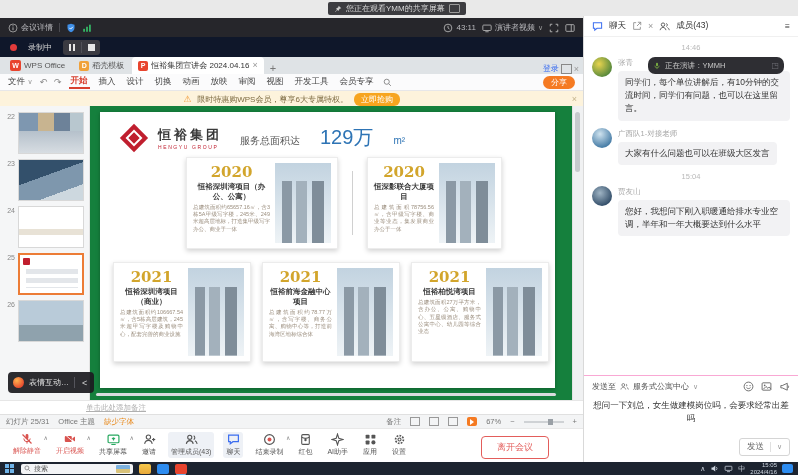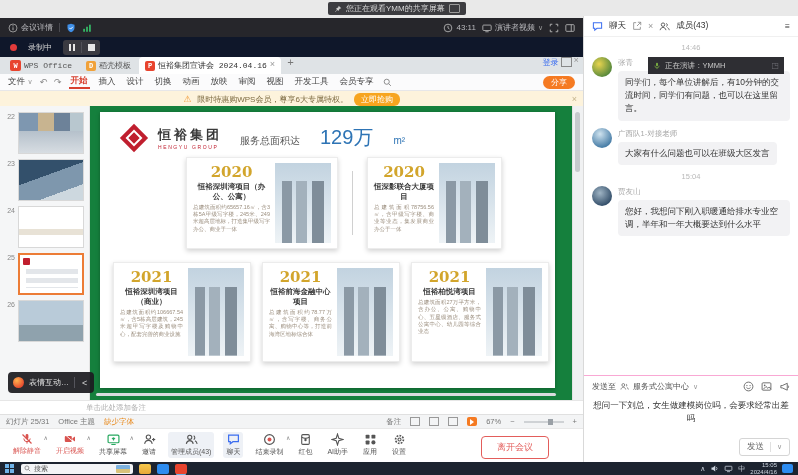--- a/index.html
+++ b/index.html
@@ -26,21 +26,21 @@
   .recdot{width:7px;height:7px;border-radius:50%;background:#e23b3b;}
   .rec-label{color:#cfcfcf;font-size:8px;}
   .recbtns{display:flex;align-items:center;background:#3a3a41;border-radius:3px;padding:2px 0;}
   .recbtn{width:18px;height:11px;display:flex;align-items:center;justify-content:center;gap:2px;}
   .pbar{width:2px;height:7px;background:#e6e6e6;}
   .sqr{width:7px;height:7px;background:#e6e6e6;}
   .recbtn+.recbtn{border-left:1px solid #515158;}
 
   
   .wps{position:absolute;left:0;top:57px;width:583px;height:371px;background:#fff;}
-  .wtabs{height:17px;background:#dfe3e6;display:flex;align-items:flex-start;font-size:8px;color:#555;padding:0 4px;gap:2px;font-family:Liberation Mono, monospace;}
+  .wtabs{height:17px;background:#dfe3e6;display:flex;align-items:flex-end;font-size:8px;color:#555;padding:0 4px;gap:2px;}
   .wlogo{width:11px;height:11px;background:#e8442e;color:#fff;border-radius:2px;font-size:7px;font-weight:bold;
          display:flex;align-items:center;justify-content:center;}
   .dlogo{width:10px;height:10px;background:#f0a13a;color:#fff;border-radius:2px;font-size:7px;font-weight:bold;
          display:flex;align-items:center;justify-content:center;}
   .plogo{width:10px;height:10px;background:#e8442e;color:#fff;border-radius:2px;font-size:7px;font-weight:bold;
          display:flex;align-items:center;justify-content:center;}
   .wtab{display:flex;align-items:center;gap:3px;padding:0 6px;height:17px;}
   .wtab.doc{background:#fff;border-radius:4px 4px 0 0;color:#333;}
   .xglyph{color:#999;font-size:9px;line-height:1;}
   .plus{color:#777;font-size:11px;padding:0 4px;}
@@ -103,21 +103,21 @@
   .cleft{flex:1;display:flex;flex-direction:column;align-items:center;min-width:0;}
   .cyear{font-family:"DejaVu Serif","Liberation Serif",serif;font-size:15px;font-weight:bold;color:#d2a52c;}
   .ctitle{font-size:7.5px;font-weight:bold;color:#3a3a3a;text-align:center;margin:1px 0 2px;line-height:1.3;}
   .cdesc{font-size:5.5px;color:#9b8e7e;line-height:1.35;text-align:justify;}
   .cimg{width:56px;flex:none;background:
       linear-gradient(90deg,transparent 0 12%,#8b99a5 12% 30%,transparent 30% 38%,#a3b1bc 38% 58%,transparent 58% 66%,#7f8d99 66% 88%,transparent 88%) bottom/100% 78% no-repeat,
       linear-gradient(#c2d3e0,#eef3f6);}
   .vdiv{width:1px;background:#d0d0d0;margin:14px 0;}
 
   .notesrow{position:absolute;left:0;bottom:14px;width:583px;height:14px;background:#fff;border-top:1px solid #e6e6e6;
-            display:flex;align-items:center;font-size:7.5px;color:#b0b0b0;padding-left:86px;box-sizing:border-box;}
+            display:flex;align-items:center;font-size:7.5px;color:#b0b0b0;padding-left:86px;box-sizing:border-box;text-decoration:underline;}
   .statusbar{position:absolute;left:0;bottom:0;width:583px;height:14px;background:#f3f4f5;border-top:1px solid #e0e0e0;
              display:flex;align-items:center;font-size:7.5px;color:#777;padding:0 6px;gap:9px;box-sizing:border-box;}
   .warn-txt{color:#e8891c;}
   .viewico{width:8px;height:7px;border:1px solid #999;}
   .playbtn{width:10px;height:9px;background:#f57a22;border-radius:2px;display:flex;align-items:center;justify-content:center;}
   .playbtn i{width:0;height:0;border-left:4px solid #fff;border-top:3px solid transparent;border-bottom:3px solid transparent;}
   .ztrack{width:40px;height:2px;background:#cfd2d5;position:relative;}
   .ztrack i{position:absolute;left:24px;top:-2px;width:5px;height:6px;background:#9aa0a6;}
 
   
@@ -135,21 +135,21 @@
   .chatbody{flex:1;position:relative;overflow:hidden;padding:2px 8px 0;}
   .ctime{text-align:center;color:#b8b8b8;font-size:7.5px;margin:4px 0 3px;}
   .msg{display:flex;gap:6px;margin:5px 0 7px;}
   .av{width:20px;height:20px;border-radius:50%;flex:none;}
   .av1{background:radial-gradient(circle at 35% 35%,#e8d44f,#5a8a3c 72%);}
   .av2{background:radial-gradient(circle at 40% 30%,#cfe3ef,#4a7fa8 72%);}
   .av3{background:radial-gradient(circle at 40% 35%,#9fb4c4,#35506b 72%);}
   .mname{font-size:7.5px;color:#a8a8a8;margin:1px 0 3px;}
   .bubble{background:#f2f2f4;border-radius:4px;padding:5px 7px;font-size:8.5px;color:#333;line-height:1.55;max-width:168px;}
   .speakov{position:absolute;right:14px;top:20px;width:136px;height:17px;background:#2e2e33;color:#c9c9c9;
-           font-size:7.5px;display:flex;align-items:center;gap:4px;padding:0 5px;box-sizing:border-box;z-index:3;}
+           font-size:7.5px;display:flex;align-items:center;gap:4px;padding:0 5px;box-sizing:border-box;z-index:3;border-radius:7px;}
   .speakov .corner{margin-left:auto;color:#6d6d74;font-size:8px;}
 
   .chatfoot{border-top:1px solid #f9a8d4;padding:5px 8px 5px;flex:none;}
   .sendrow{display:flex;align-items:center;gap:4px;font-size:8px;color:#555;}
   .caret{color:#999;font-size:7px;}
   .foot-icons{margin-left:auto;display:flex;gap:7px;}
   .draft{font-size:8.5px;color:#333;margin:7px 0 14px;line-height:1.45;text-align:center;}
   .sendbtnrow{display:flex;justify-content:flex-end;margin-bottom:1px;}
   .sendbtn{border:1px solid #d5d5d5;border-radius:3px;color:#666;font-size:8.5px;padding:2px 7px;
            display:flex;gap:6px;align-items:center;background:#fff;}

